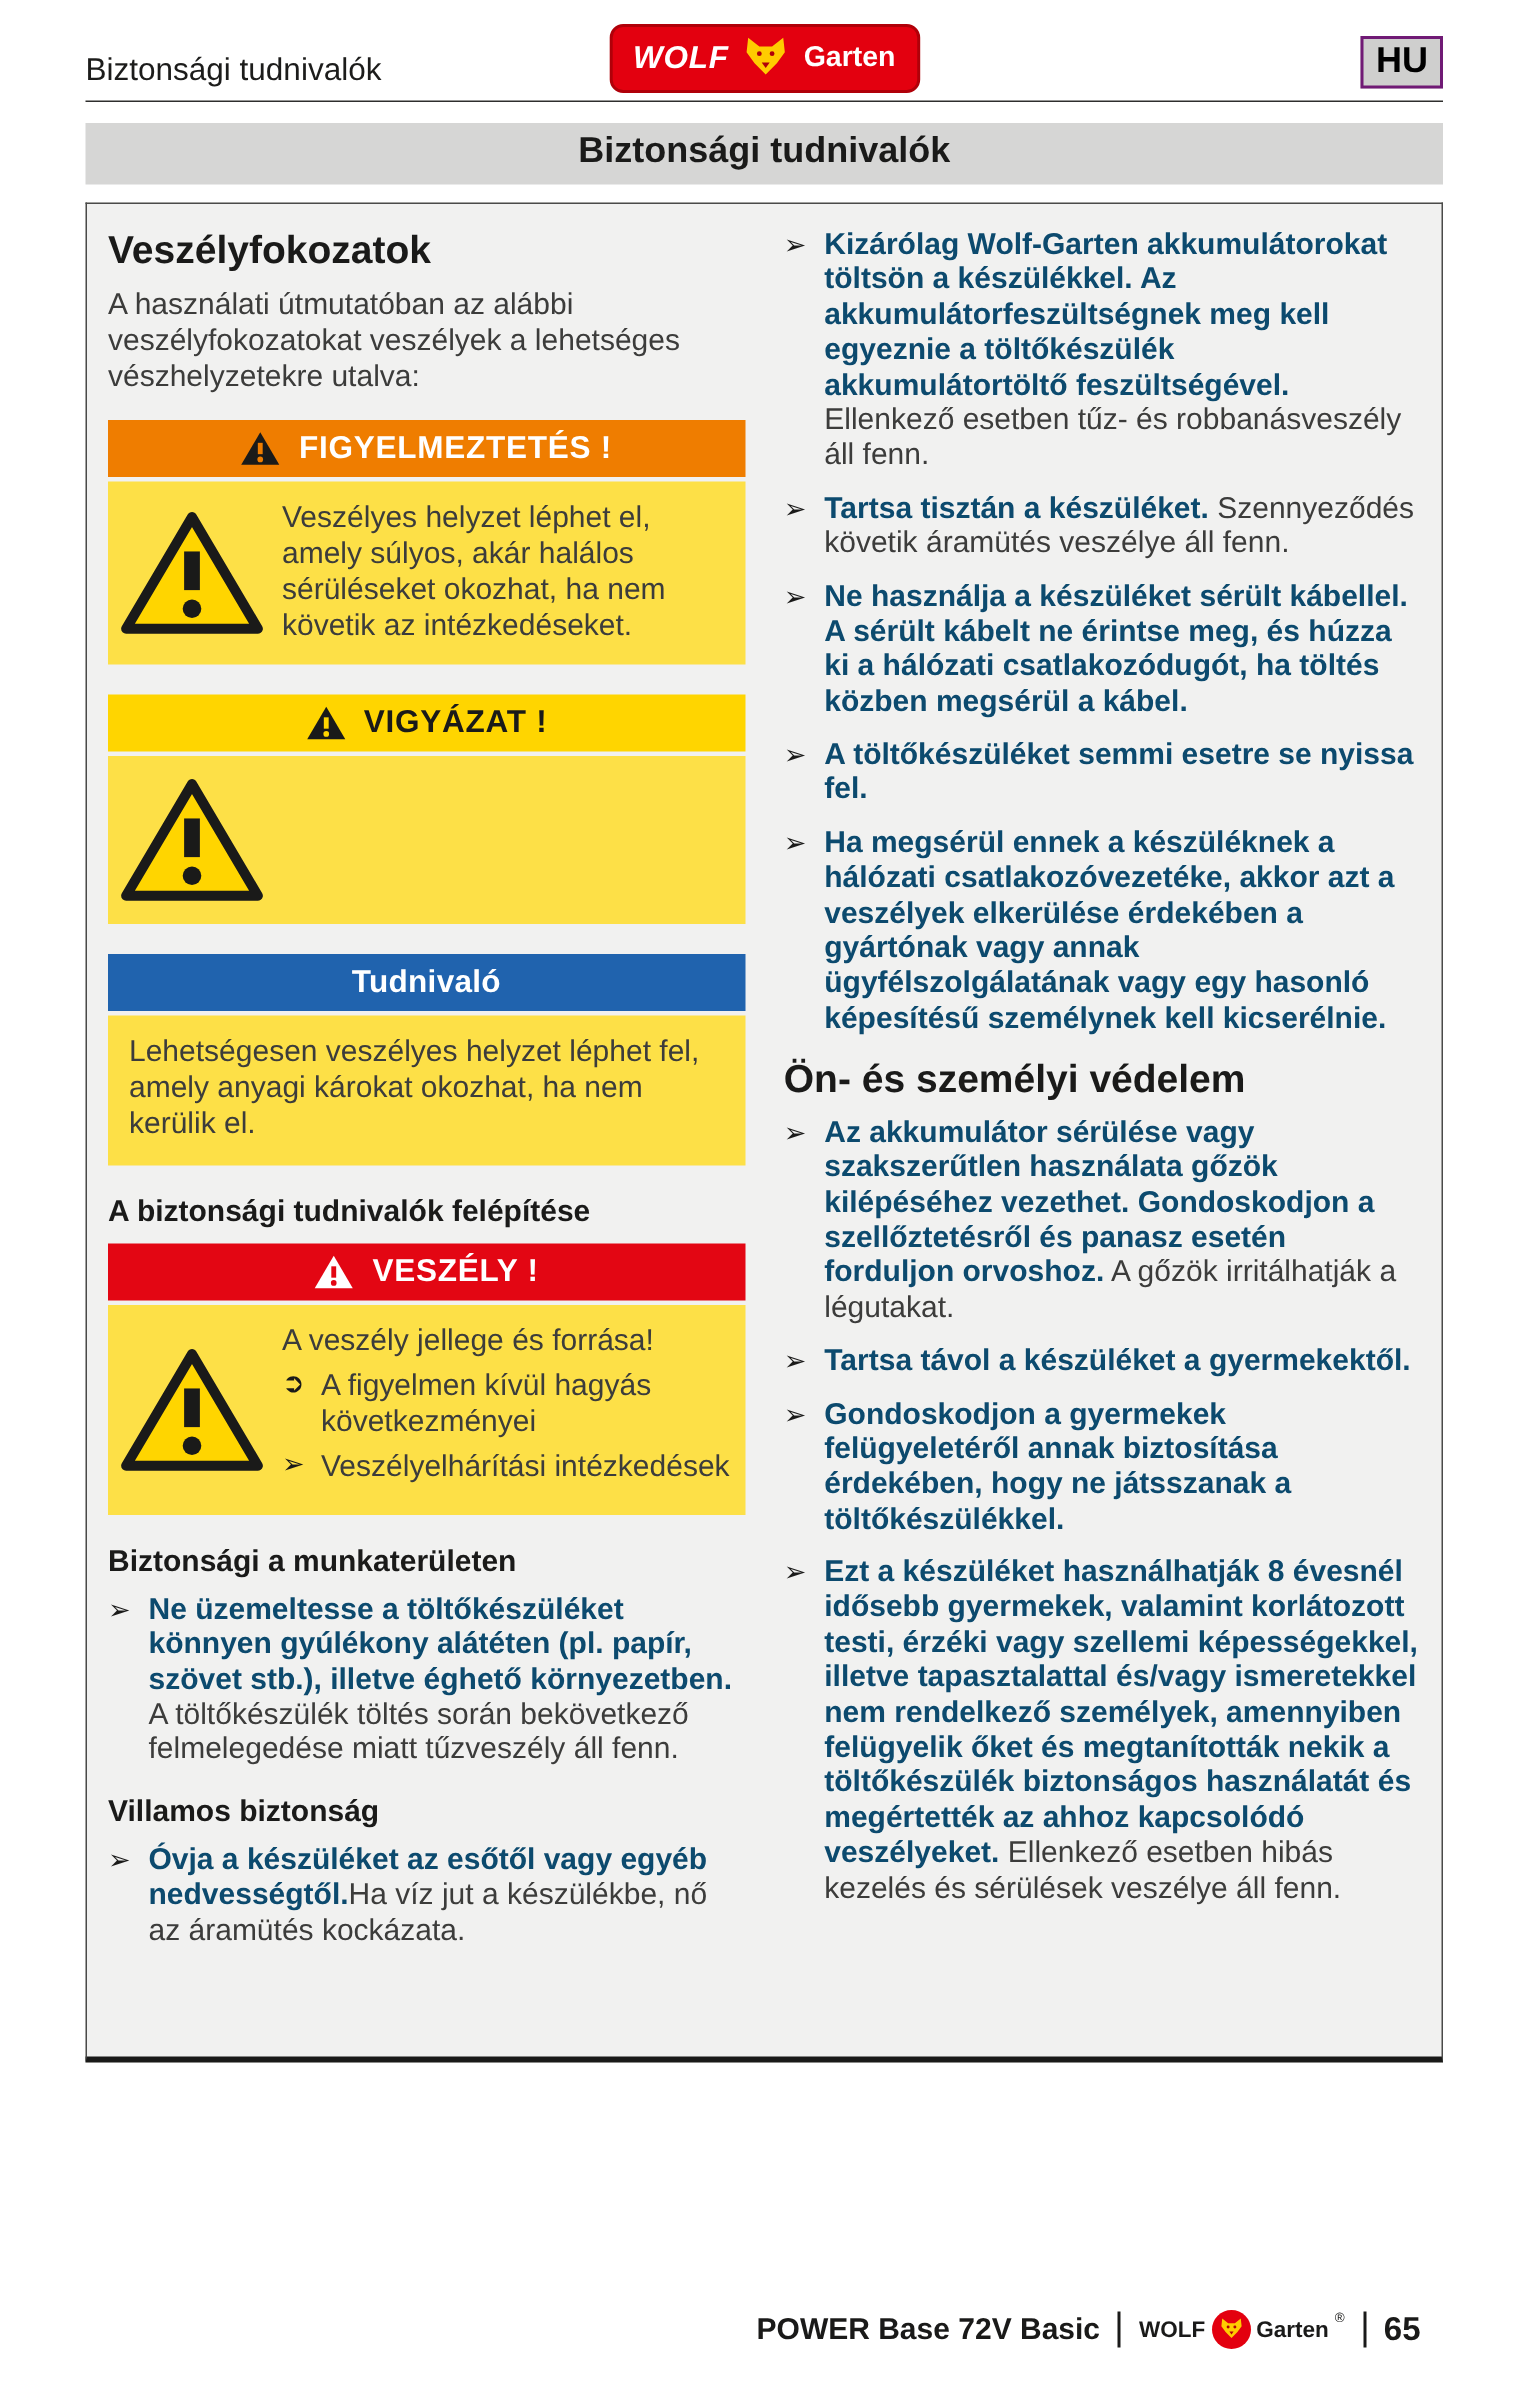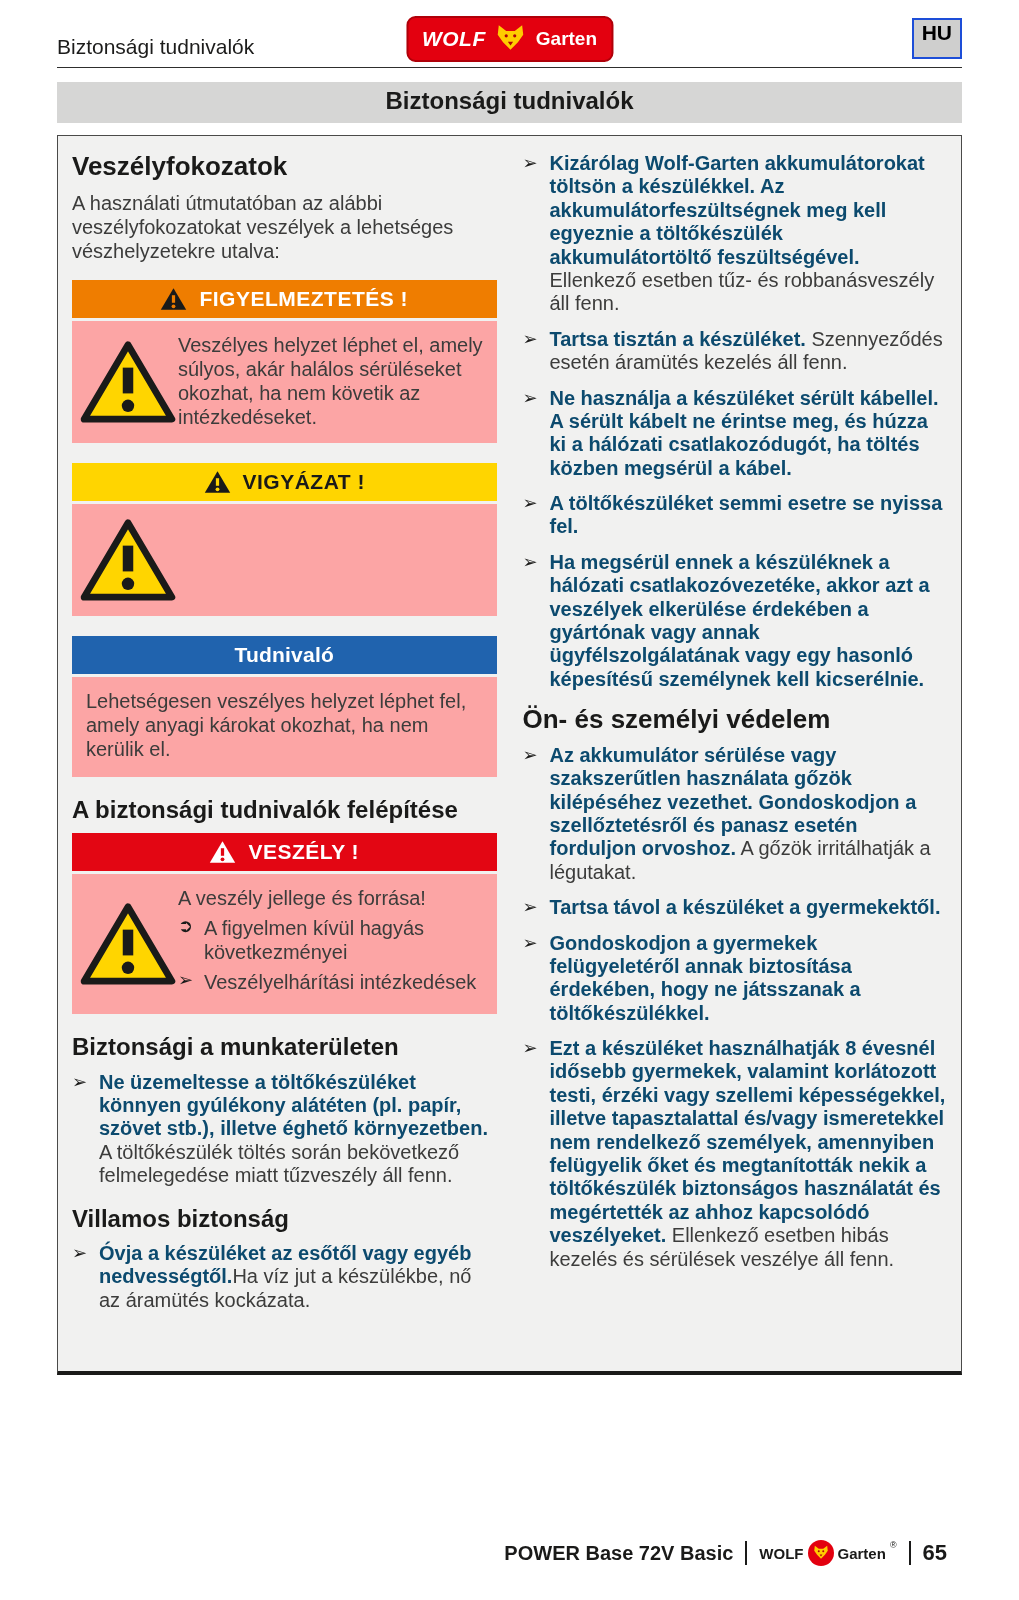--- a/index.html
+++ b/index.html
@@ -24,22 +24,22 @@
   .hdr-title{font-size:21px;color:#1c1c1b}
   .logo-badge{
     position:absolute;left:50%;top:-6px;transform:translateX(-50%);
     background:#e3000f;border:2px solid #b00009;border-radius:9px;
     display:flex;align-items:center;gap:8px;padding:6px 14px;
   }
   .logo-wolf{color:#fff;font-weight:bold;font-style:italic;font-size:21px;letter-spacing:.5px}
   .logo-garten{color:#fff;font-weight:bold;font-size:19px}
   .wolf-head{width:34px;height:30px;display:block}
   .hu-badge{
-    background:#cfcfce;border:2px solid #1d4ed8;color:#000;
-    font-weight:bold;font-size:21px;padding:1px 8px 12px;
+    background:#cfcfce;border:2px solid #701a75;color:#000;
+    font-weight:bold;font-size:24px;padding:1px 8px 2px;
   }
 
   
   .titlebar{
     margin-top:14px;background:#d6d6d5;color:#1a1a19;
     text-align:center;font-weight:bold;font-size:24px;
     padding:5px 0 8px;
   }
 
   
@@ -49,36 +49,36 @@
     background:#f1f1f0;
     border:1px solid #4a4a49;
     border-bottom:4px solid #1a1a19;
     display:flex;gap:26px;
     padding:14px 14px 0 14px;
     overflow:hidden;
   }
   .col{flex:1;min-width:0}
 
   h2.sec{font-size:26px;font-weight:bold;color:#1a1a19;margin:2px 0 10px;line-height:1.1}
-  h2.mid{font-size:24px;margin-top:18px}
+  h2.mid{font-size:20px;margin-top:18px}
   .intro{font-size:20px;line-height:1.22;margin-bottom:16px}
 
   
   .wbox{margin-bottom:20px}
   .whead{
     display:flex;align-items:center;justify-content:center;gap:12px;
     height:38px;font-weight:bold;font-size:21px;letter-spacing:.5px;
   }
   .whead.orange{background:#ef7d00;color:#ffffff}
   .whead.yellow{background:#ffd500;color:#1a1a19}
   .whead.blue{background:#2063ae;color:#ffffff;letter-spacing:.2px}
   .whead.red{background:#e30613;color:#ffffff}
   .wbody{
-    background:#fca5a5;margin-top:3px;
-    display:flex;align-items:center;gap:2px;
+    background:#fde047;margin-top:3px;
+    display:flex;align-items:center;gap:12px;
     padding:12px 10px 14px 8px;min-height:112px;
   }
   .wbody.notri{display:block;min-height:0;padding:12px 14px 16px}
   .tri-sm{width:27px;height:24px;display:block}
   .tri-big{width:96px;height:84px;flex:0 0 96px;display:block}
   .wtext{font-size:20px;line-height:1.2}
   .dlines p{font-size:20px;line-height:1.2;margin-bottom:6px}
   .dl{display:flex}
   .mk2{flex:0 0 26px;font-size:18px;color:#1a1a19}
 
@@ -226,21 +226,21 @@
     </div>
 
     <div class="col">
 
       <div class="bullet">
         <span class="mk">➢</span>
         <p><span class="b">Kizárólag Wolf-Garten akkumulátorokat töltsön a készülékkel. Az akkumulátorfeszültségnek meg kell egyeznie a töltőkészülék akkumulátortöltő feszültségével.</span><span class="r"> Ellenkező esetben tűz- és robbanásveszély áll fenn.</span></p>
       </div>
       <div class="bullet">
         <span class="mk">➢</span>
-        <p><span class="b">Tartsa tisztán a készüléket.</span><span class="r"> Szennyeződés esetén áramütés kezelés áll fenn.</span></p>
+        <p><span class="b">Tartsa tisztán a készüléket.</span><span class="r"> Szennyeződés követik áramütés veszélye áll fenn.</span></p>
       </div>
       <div class="bullet">
         <span class="mk">➢</span>
         <p><span class="b">Ne használja a készüléket sérült kábellel. A sérült kábelt ne érintse meg, és húzza ki a hálózati csatlakozódugót, ha töltés közben megsérül a kábel.</span><span class="r"></span></p>
       </div>
       <div class="bullet">
         <span class="mk">➢</span>
         <p><span class="b">A töltőkészüléket semmi esetre se nyissa fel.</span><span class="r"></span></p>
       </div>
       <div class="bullet">

